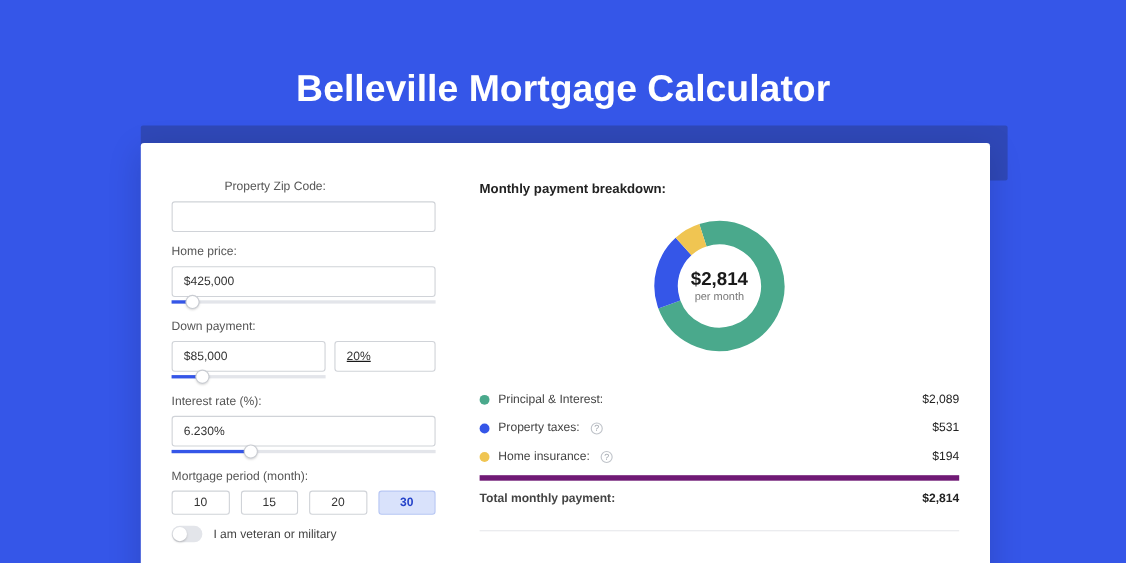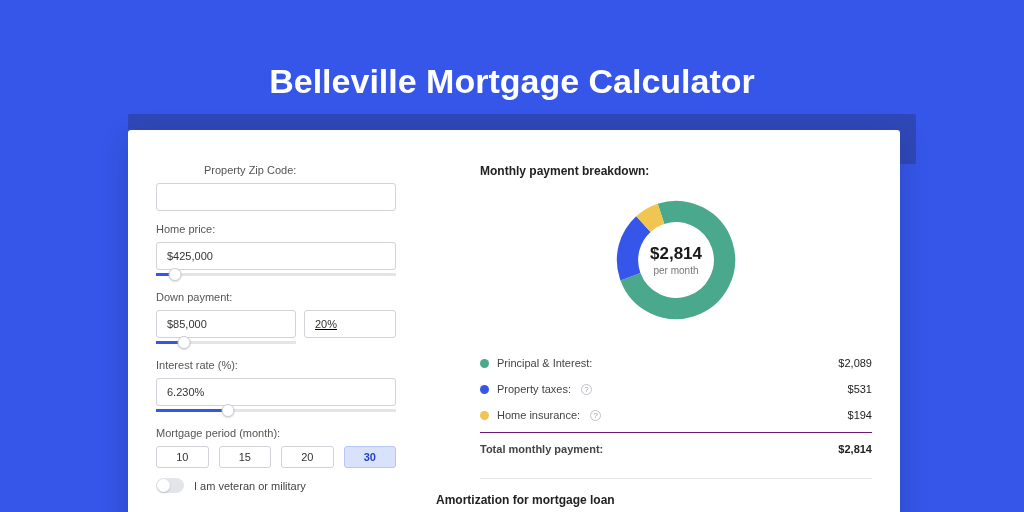--- a/index.html
+++ b/index.html
@@ -101,21 +101,21 @@
   .toggle-knob {
     position: absolute; left: 1px; top: 1px;
     width: 13px; height: 13px; border-radius: 50%;
     background: #fff; box-shadow: 0 1px 2px rgba(0,0,0,0.2);
   }
   .vet-lbl { font-size: 11px; color: #444; }
 
   .section-title { font-size: 12px; font-weight: 700; color: #222; margin-top: 6px; }
   .r-block {
     border-bottom: 1px solid #e6e8ec;
-    padding-bottom: 16px; margin-bottom: 14px; margin-left: 44px;
+    padding-bottom: 16px; margin-bottom: 14px;
   }
   .donut-wrap { display: flex; justify-content: center; margin: 18px 0 26px 0; }
   .donut { position: relative; width: 128px; height: 128px; }
   .donut svg { width: 128px; height: 128px; }
   .donut-center {
     position: absolute; inset: 0;
     display: flex; flex-direction: column; align-items: center; justify-content: center;
   }
   .donut-amount { font-size: 17px; font-weight: 700; color: #1a1a1a; }
   .donut-sub { font-size: 10px; color: #777; margin-top: 1px; }
@@ -125,21 +125,21 @@
   }
   .line-left { display: flex; align-items: center; gap: 8px; }
   .dot { width: 9px; height: 9px; border-radius: 50%; }
   .info {
     width: 11px; height: 11px; border-radius: 50%;
     border: 1px solid #bfc3c9; color: #9aa0a8;
     font-size: 8px; line-height: 9px; text-align: center;
     margin-left: 2px;
   }
   .line-val { color: #222; }
-  .total-row { font-weight: 700; border-top: 1px solid #701a75; margin-top: 4px; padding-top: 10px; }
+  .total-row { font-weight: 700; border-top: 5px solid #701a75; margin-top: 4px; padding-top: 10px; }
   .amort-title { font-size: 12px; font-weight: 700; color: #222; margin-bottom: 10px; }
 </style>
 </head>
 <body>
 
 <div class="title">Belleville Mortgage Calculator</div>
 <div class="dark-strip"></div>
 
 <div class="card">
 
@@ -240,19 +240,15 @@
             <div class="line-val">$194</div>
           </div>
         </div>
 
       <div class="line-row total-row">
         <div class="line-left">Total monthly payment:</div>
         <div class="line-val">$2,814</div>
       </div>
     </div>
 
-    <div>
-      <div class="amort-title">Amortization for mortgage loan</div>
-
-    </div>
   </div>
 
 </div>
 
 </body></html>

